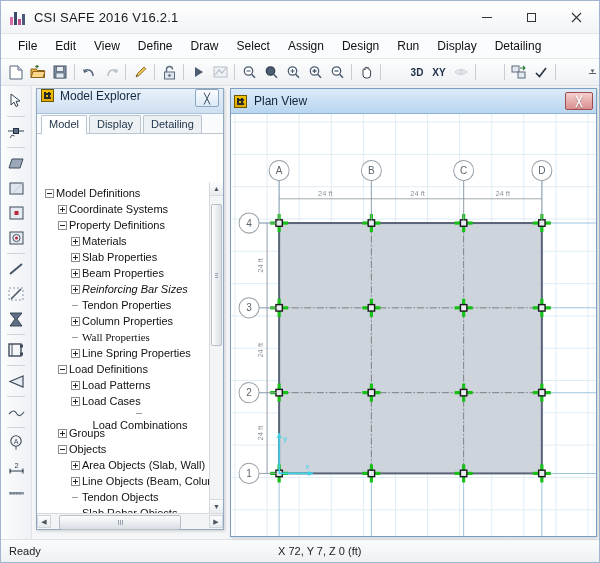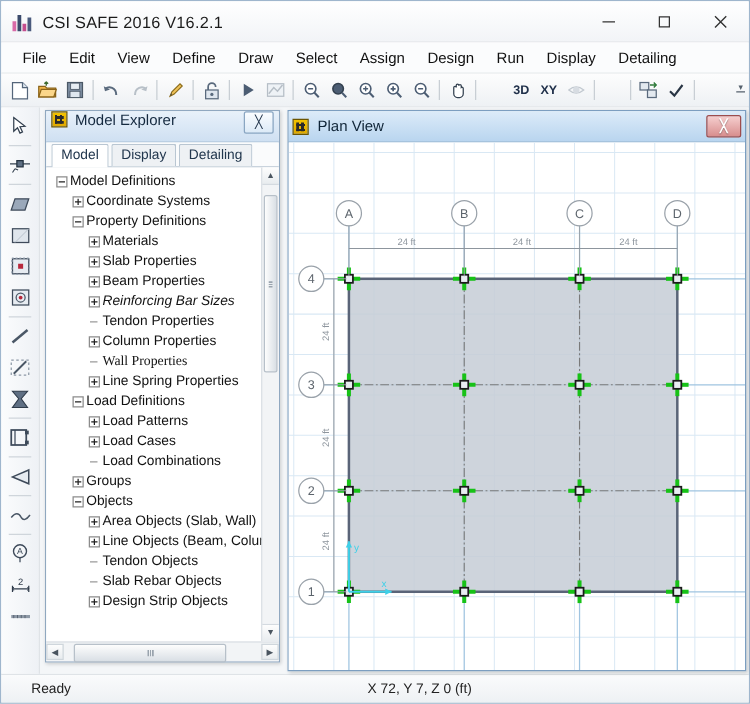--- a/index.html
+++ b/index.html
@@ -111,21 +111,21 @@
   .ex-tabs{
     height:19px;flex:0 0 19px;display:flex;align-items:flex-end;
     background:#fafbfc;border-bottom:1px solid #b9c6d2;padding-left:4px;
   }
   .ex-tab{
     padding:2px 7px 2px 7px;font-size:11px;border:1px solid #b9c6d2;
     border-bottom:none;background:#eef1f4;margin-right:2px;color:#21364d;
     border-radius:2px 2px 0 0;line-height:13px;
   }
   .ex-tab.active{background:#fff;position:relative;top:1px;padding-bottom:3px;}
-  .ex-tree-wrap{flex:1 1 auto;display:flex;min-height:0;position:relative;background:#fff;}
+  .ex-tree-wrap{flex:1 1 auto;display:flex;min-height:0;position:relative;background:#fff;margin-top:48px;}
   .ex-tree{
     flex:1 1 auto;overflow:hidden;position:relative;padding:3px 0 0 2px;
     font-size:11px;
   }
   .tnode{display:flex;align-items:center;height:16px;white-space:nowrap;}
   .tbox{
     width:9px;height:9px;border:1px solid #8c8c8c;background:#fff;
     box-sizing:border-box;position:relative;flex:0 0 9px;margin-right:2px;
   }
   .tbox:before{
@@ -210,21 +210,21 @@
     text-shadow:0 1px 1px rgba(0,0,0,.4);
   }
   .pv-canvas{flex:1 1 auto;position:relative;overflow:hidden;background:#fff;}
   .pv-svg{position:absolute;left:0;top:0;width:100%;height:100%;}
   
   .statusbar{
     height:22px;flex:0 0 22px;display:flex;align-items:center;
     background:linear-gradient(#fafbfc,#eef1f4);
     border-top:1px solid #dfe3e7;font-size:11px;color:#222;
   }
-  .st-ready{padding-left:24px;width:45%;}
+  .st-ready{padding-left:8px;width:45%;}
   .st-coord{}
   svg{display:block;}
 </style>
 </head>
 <body>
 
 <div class="app">
 
   <div class="titlebar">
     <div class="app-icon">
@@ -573,21 +573,21 @@
                 <span class="tlabel">Load Definitions</span>
               </div>
               <div class="tnode" style="padding-left: 32px;">
                 <span class="tbox plus"></span>
                 <span class="tlabel">Load Patterns</span>
               </div>
               <div class="tnode" style="padding-left: 32px;">
                 <span class="tbox plus"></span>
                 <span class="tlabel">Load Cases</span>
               </div>
-              <div class="tnode" style="padding-left: 32px;">
+              <div class="tnode" style="padding-left: 32px; flex-direction: column;">
                 <span class="tdash"></span>
                 <span class="tlabel">Load Combinations</span>
               </div>
               <div class="tnode" style="padding-left: 19px;">
                 <span class="tbox plus"></span>
                 <span class="tlabel">Groups</span>
               </div>
               <div class="tnode" style="padding-left: 19px;">
                 <span class="tbox"></span>
                 <span class="tlabel">Objects</span>

